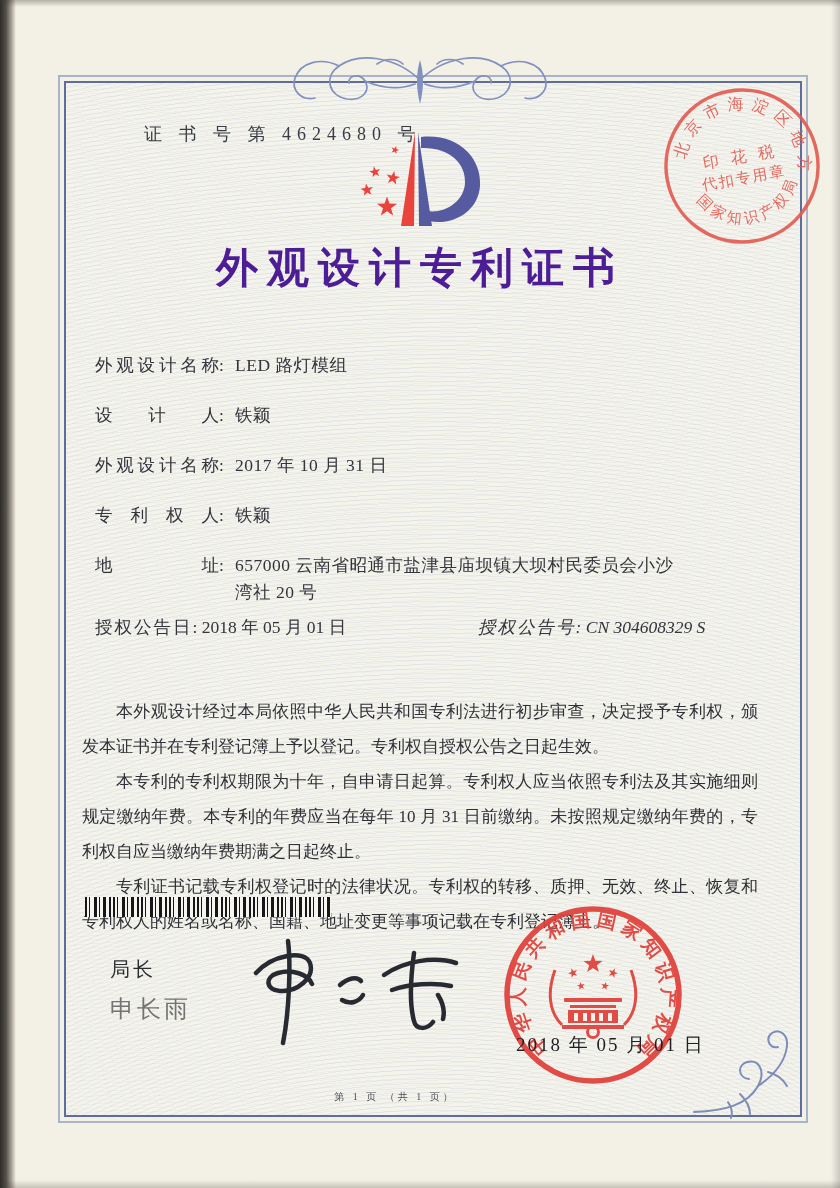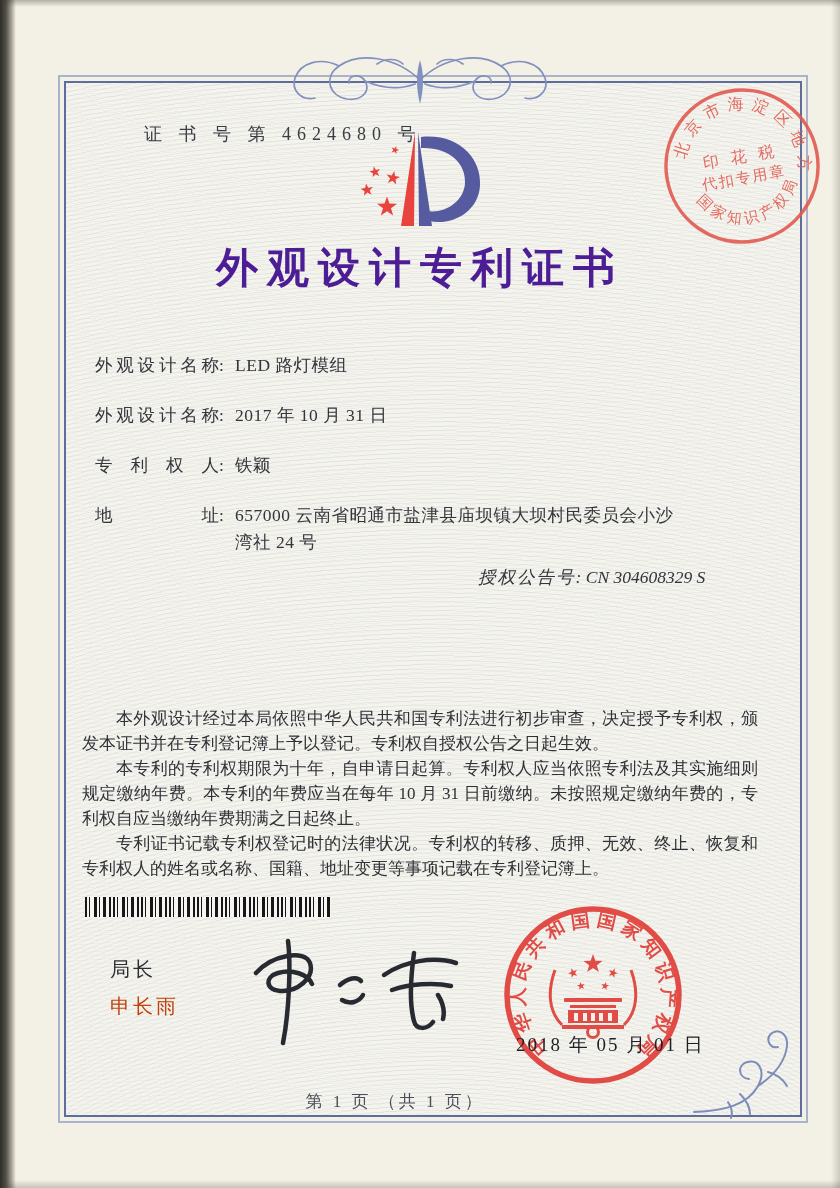--- a/index.html
+++ b/index.html
@@ -40,44 +40,44 @@
   .fields { left:95px; top:352px; width:665px; font-size:17.5px; color:#33353b; }
   .field-row { position:relative; margin-bottom:23px; line-height:27px; }
   .f-label { display:inline-block; width:124px; text-align:justify; text-align-last:justify; vertical-align:top; }
   .f-colon { display:inline-block; width:16px; vertical-align:top; }
   .f-value { display:inline-block; width:470px; vertical-align:top; letter-spacing:.5px; }
   .grant-row { position:relative; margin-top:2px; line-height:27px; }
   .grant-no { position:absolute; left:383px; top:0; white-space:nowrap;font-style:italic; }
   .grant-no .f-label2, .grant-date .f-label2 { letter-spacing:2px; }
 
   
-  .paras { left:82px; top:694px; width:676px; font-size:17px; line-height:25px;
-    color:#2f3136; text-align:justify;margin-top:12px; }
+  .paras { left:82px; top:694px; width:676px; font-size:17px; line-height:35px;
+    color:#2f3136; text-align:justify; }
   .paras p { text-indent:2em; }
 
   
   .barcode { left:85px; top:897px; width:246px; height:20px;
     background:repeating-linear-gradient(90deg,
       #17171a 0 2px,  #f6f5ef 2px 4px,
       #17171a 4px 5px, #f6f5ef 5px 9px,
       #17171a 9px 12px, #f6f5ef 12px 14px,
       #17171a 14px 15px, #f6f5ef 15px 18px,
       #17171a 18px 21px, #f6f5ef 21px 24px,
       #17171a 24px 26px, #f6f5ef 26px 28px); }
 
   .sig-role { left:110px; top:956px; font-size:20px; letter-spacing:3px; color:#2c2e33;
     font-family:Liberation Mono, monospace; }
-  .sig-name { left:110px; top:993px; font-size:20px; letter-spacing:3px; color:#c2410c;
+  .sig-name { left:110px; top:993px; font-size:24px; letter-spacing:3px; color:#737373;
     font-family:"Liberation Sans","DejaVu Sans",sans-serif; }
   .sig-hand { left:228px; top:933px; }
 
   .seal-bottom { left:500px; top:902px; }
   .seal-date { left:516px; top:1032px; font-size:19px; letter-spacing:2px; color:#1e2024; }
 
-  .footer { left:10px; top:1090px; width:770px; text-align:center; font-size:17px;
+  .footer { left:10px; top:1090px; width:770px; text-align:center; font-size:10px;
     letter-spacing:3px; color:#4c4f57; }
 
   .tax-stamp { left:656px; top:80px; }
   .logo { left:330px; top:116px; }
   .ornament-top { left:277px; top:50px; }
   .ornament-corner { left:688px; top:1024px; }
 
   svg text { font-family:"Liberation Serif","DejaVu Serif",serif; }
 </style>
 </head>
@@ -138,29 +138,36 @@
     </g>
   </svg>
 
   <div class="abs title">外观设计专利证书</div>
 
   <div class="abs fields">
     <div class="field-row">
       <span class="f-label">外观设计名称</span><span class="f-colon">:</span><span class="f-value">LED 路灯模组</span>
     </div>
     <div class="field-row">
+      <span class="f-label">设计人</span><span class="f-colon">:</span><span class="f-value">铁颖</span>
+    </div>
+    <div class="field-row">
       <span class="f-label">外观设计名称</span><span class="f-colon">:</span><span class="f-value">2017 年 10 月 31 日</span>
     </div>
     <div class="field-row">
       <span class="f-label">专利权人</span><span class="f-colon">:</span><span class="f-value">铁颖</span>
     </div>
     <div class="field-row" style="margin-bottom:8px;">
-      <span class="f-label">地址</span><span class="f-colon">:</span><span class="f-value" style="width:455px;">657000  云南省昭通市盐津县庙坝镇大坝村民委员会小沙湾社 24 号</span>
+      <span class="f-label">地址</span><span class="f-colon">:</span><span class="f-value" style="width:455px;">657000  云南省昭通市盐津县庙坝镇大坝村民委员会小沙湾社 20 号</span>
     </div>
     <div class="grant-row">
+      <span class="grant-date">
+        <span class="f-label2">授权公告日</span><span>:</span>
+        <span>2018 年 05 月 01 日</span>
+      </span>
       <span class="grant-no">
         <span class="f-label2">授权公告号</span><span>:</span>
         <span>CN 304608329 S</span>
       </span>
     </div>
   </div>
 
   <div class="abs paras">
     <p>本外观设计经过本局依照中华人民共和国专利法进行初步审查，决定授予专利权，颁发本证书并在专利登记簿上予以登记。专利权自授权公告之日起生效。</p>
     <p>本专利的专利权期限为十年，自申请日起算。专利权人应当依照专利法及其实施细则规定缴纳年费。本专利的年费应当在每年 10 月 31 日前缴纳。未按照规定缴纳年费的，专利权自应当缴纳年费期满之日起终止。</p>

